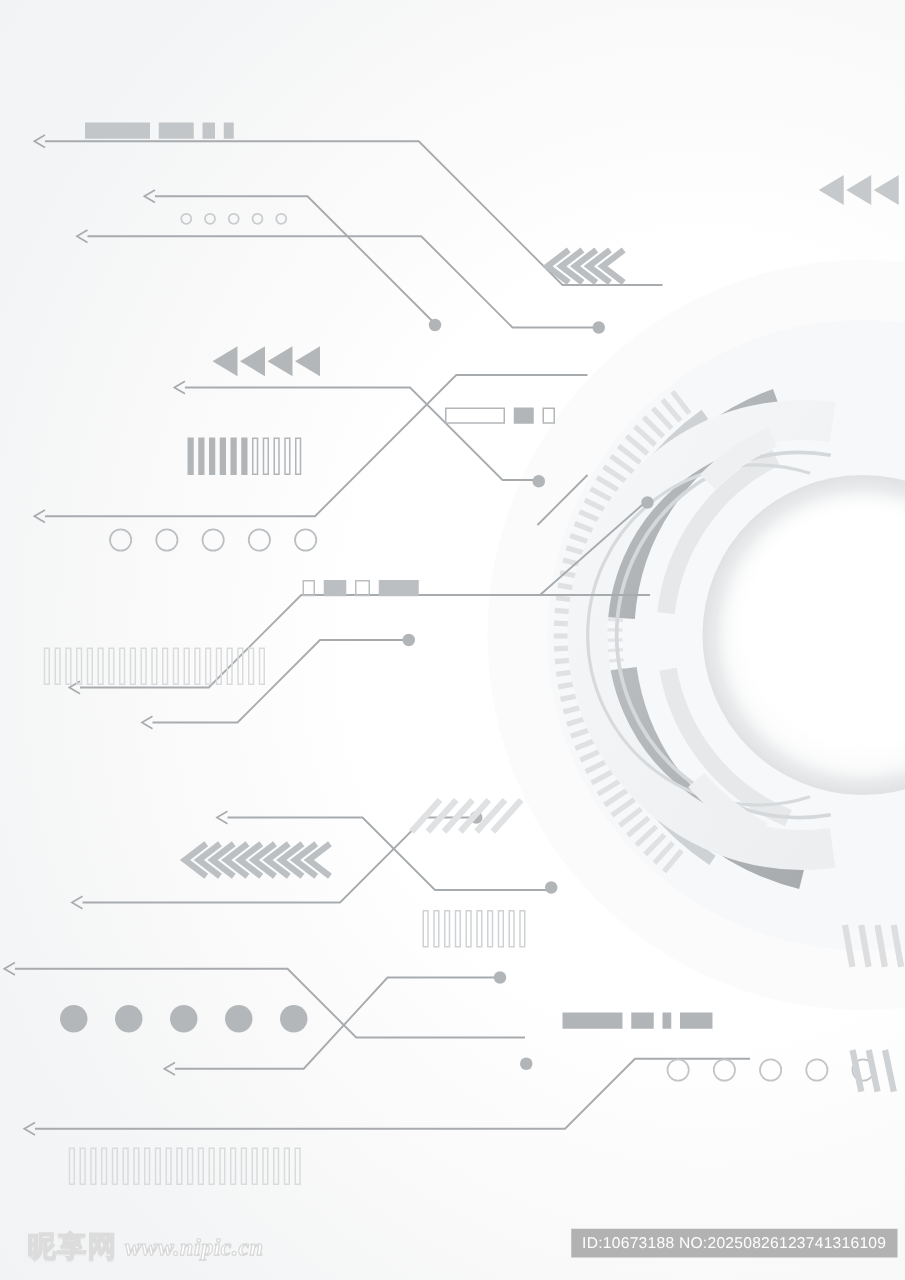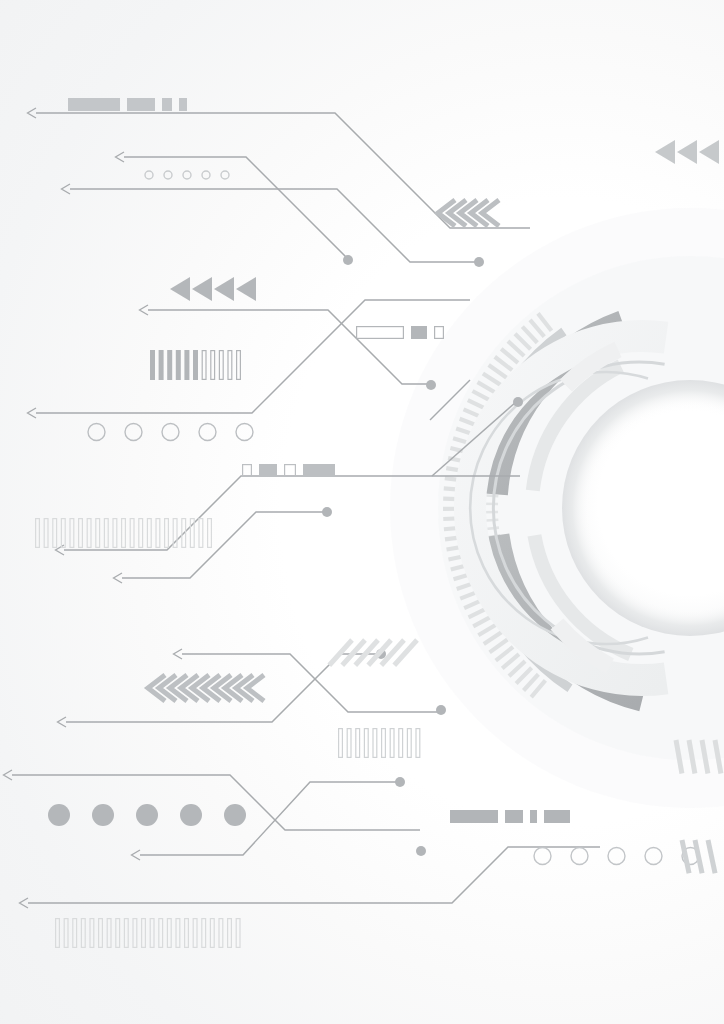--- a/index.html
+++ b/index.html
@@ -408,14 +408,21 @@
           <line x1="13" y1="0" x2="-9.750440616201182" y2="25.266924066231404" stroke="#dfe1e2" stroke-width="5" stroke-linecap="butt"></line>
           <line x1="26" y1="0" x2="3.249559383798818" y2="25.266924066231404" stroke="#dfe1e2" stroke-width="5" stroke-linecap="butt"></line>
           <line x1="39" y1="0" x2="16.249559383798818" y2="25.266924066231404" stroke="#dfe1e2" stroke-width="5" stroke-linecap="butt"></line>
           <line x1="52" y1="0" x2="29.249559383798818" y2="25.266924066231404" stroke="#dfe1e2" stroke-width="5" stroke-linecap="butt"></line>
           <line x1="65" y1="0" x2="42.24955938379882" y2="25.266924066231404" stroke="#dfe1e2" stroke-width="5" stroke-linecap="butt"></line>
         </g>
       </g>
 
   </svg>
 
+  <div class="wm">
+    <div class="wm-logo">
+      <span>昵享网</span>
+      <span class="wm-url">www.nipic.cn</span>
+    </div>
+    <div class="wm-id">ID:10673188 NO:20250826123741316109</div>
+  </div>
 
 </div>
 
 </body></html>

